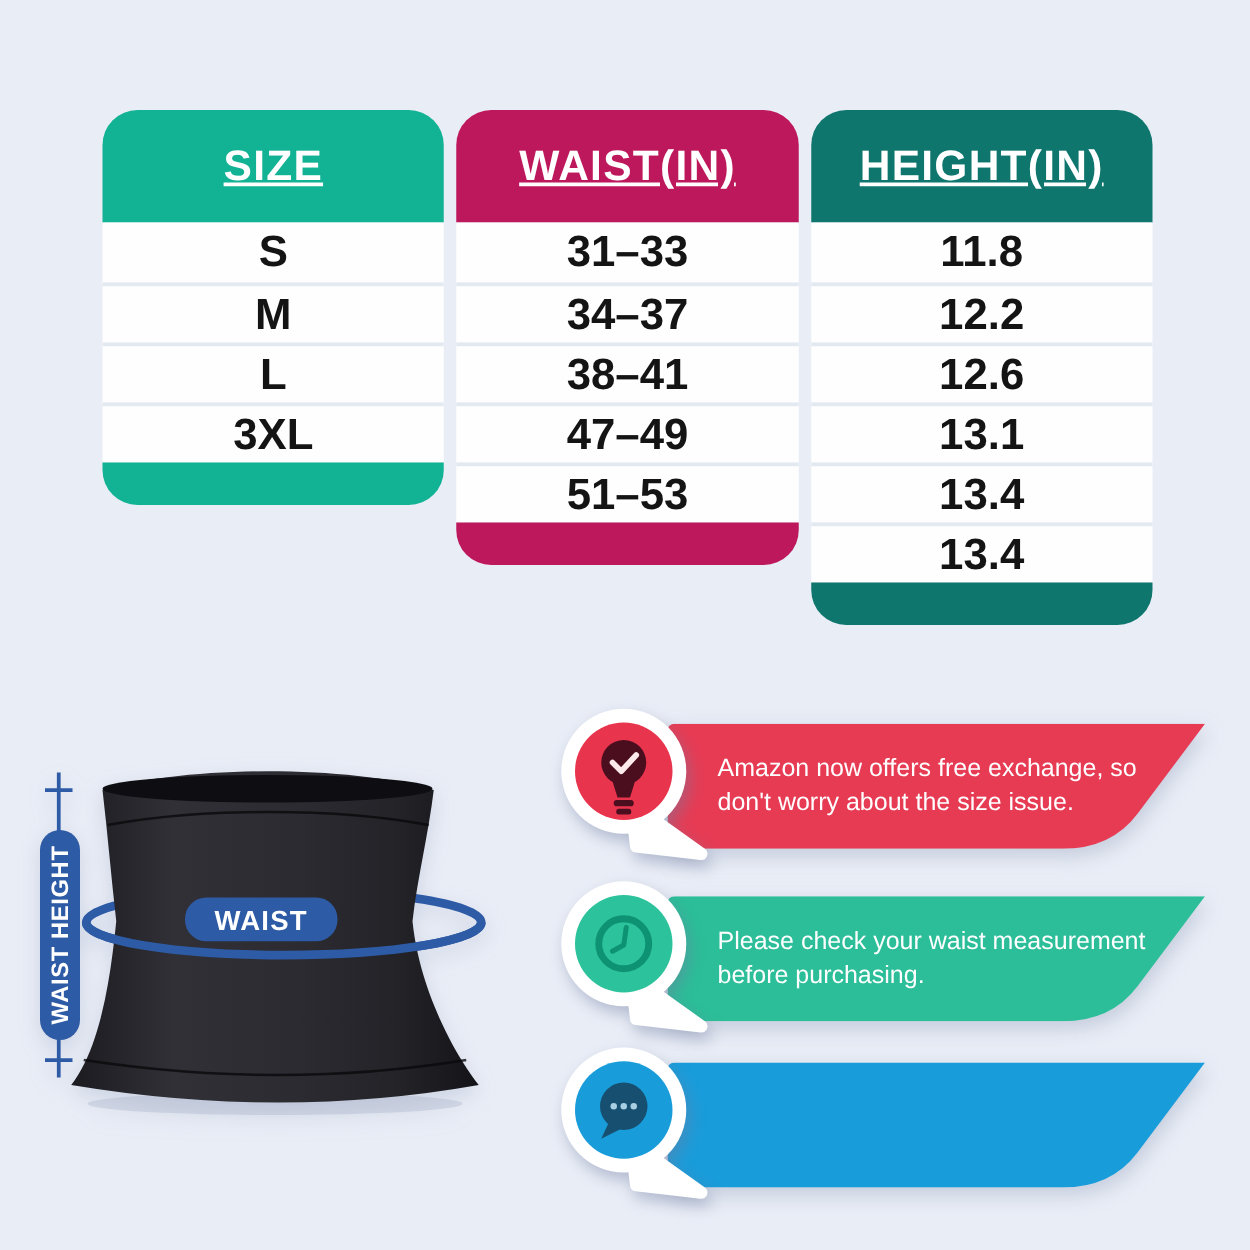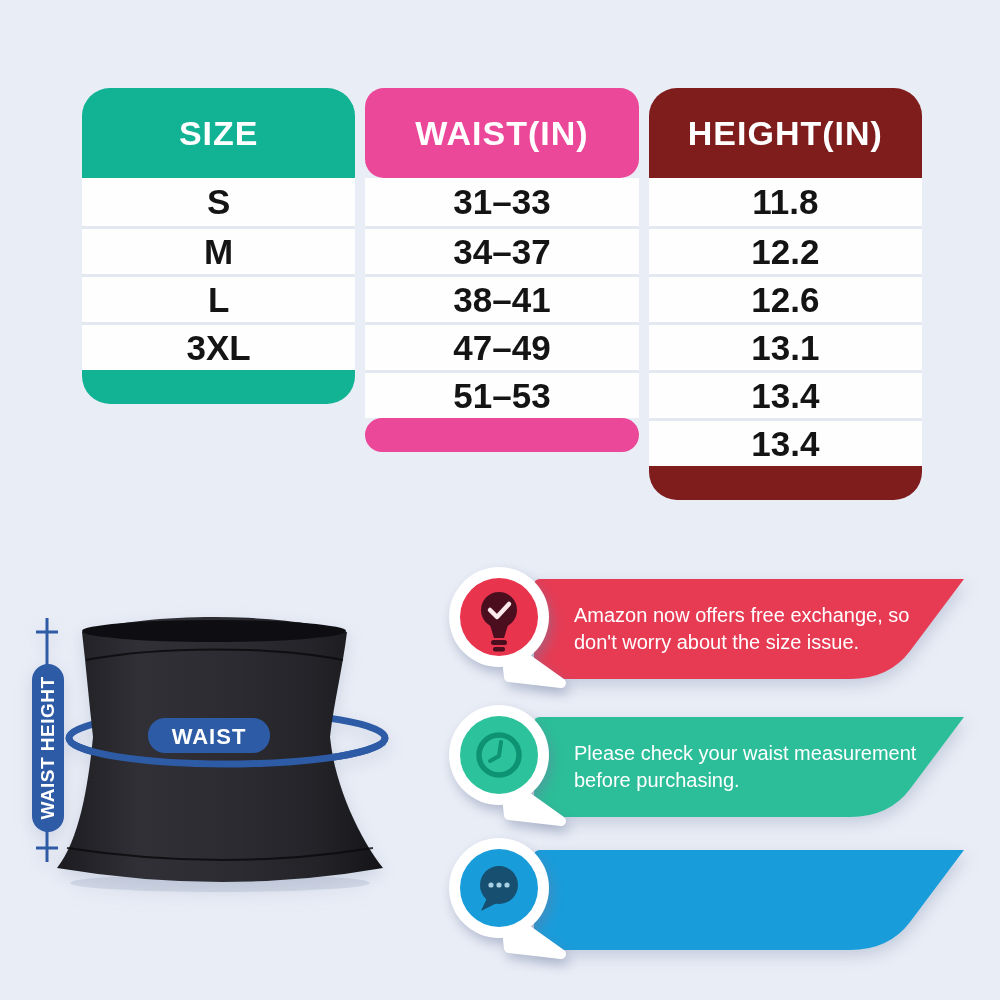--- a/index.html
+++ b/index.html
@@ -12,31 +12,32 @@
   
   .size-table {
     position:absolute; left:82px; top:88px; width:840px;
     display:grid; grid-template-columns:repeat(3,1fr); gap:10px;
   }
   .t-col { display:flex; flex-direction:column; }
   .t-header {
     height:90px; display:flex; align-items:center; justify-content:center;
     color:#fff; font-size:34px; font-weight:700; letter-spacing:1px;
     border-radius:28px 28px 0 0;
+    text-decoration:underline;
   }
   .t-cell {
     height:48px; box-sizing:border-box; background:#fefefe;
     display:flex; align-items:center; justify-content:center;
     font-size:35px; font-weight:700; color:#141414;
   }
   .t-cell + .t-cell { border-top:3px solid #e3e9f1; }
   .t-footer { height:34px; border-radius:0 0 28px 28px; }
   .c1-bg { background:#12b294; }
-  .c2-bg { background:#ec4899;border-radius:19px; }
-  .c3-bg { background:#7f1d1d; }
+  .c2-bg { background:#be185d; }
+  .c3-bg { background:#0f766e; }
 
   
   .trainer-svg {
     position:absolute; left:20px; top:598px; width:400px; height:300px;
     filter:drop-shadow(0 6px 8px rgba(120,135,170,.25));
   }
 
   
   .callout { position:absolute; left:445px; width:540px; height:132px; }
   .co1 { top:561px; }

